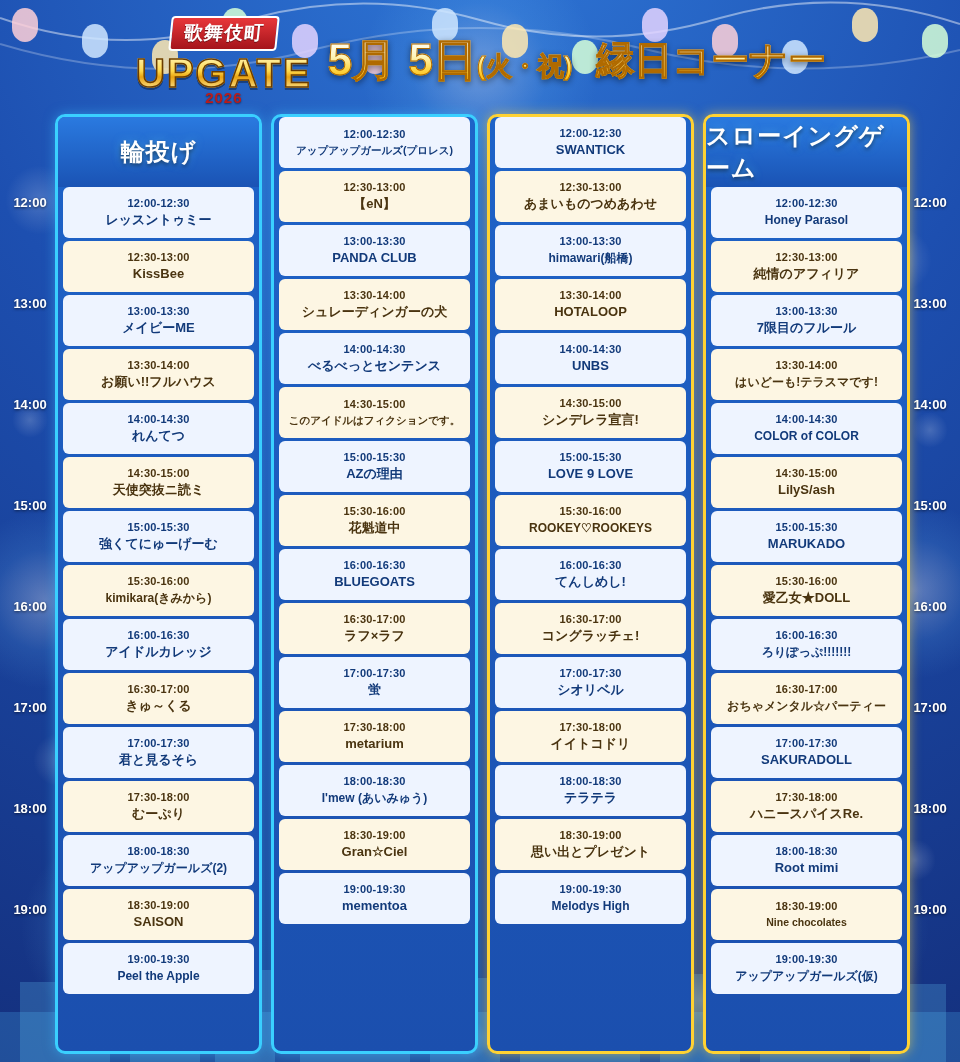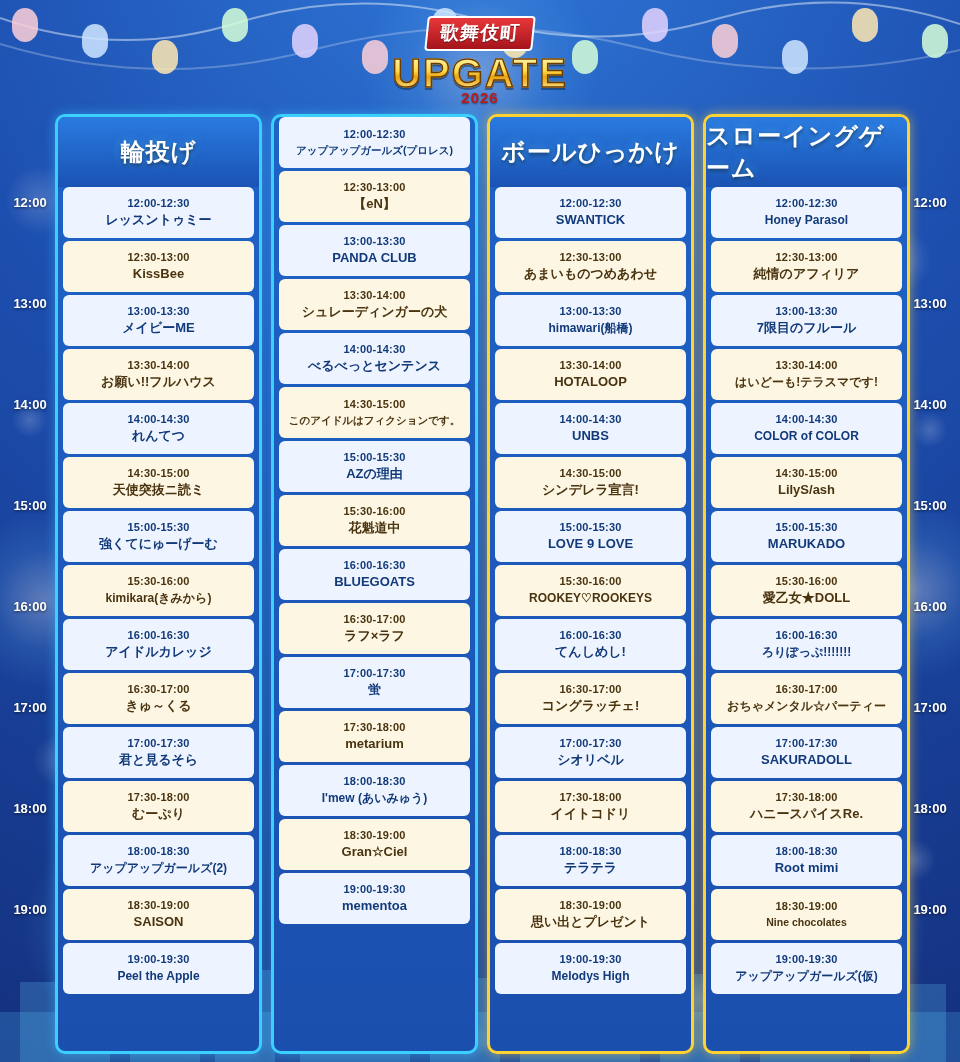--- a/index.html
+++ b/index.html
@@ -177,20 +177,24 @@
       <circle cx="656" cy="60" r="7"></circle>
   </g>
 </svg>
 
 <div class="header">
   <div class="logo">
     <div class="logo-top">歌舞伎町</div>
     <div class="logo-main">UPGATE</div>
     <div class="logo-year">2026</div>
   </div>
+  <div class="title-date">
+    <span>5月 5日</span><span class="small">(火・祝)</span>
+  </div>
+  <div class="title-corner">縁日コーナー</div>
 </div>
 
 <div class="rail left" id="rail-left">
     <div class="rail-mark" style="top: 75px;">12:00</div>
     <div class="rail-mark" style="top: 176px;">13:00</div>
     <div class="rail-mark" style="top: 277px;">14:00</div>
     <div class="rail-mark" style="top: 378px;">15:00</div>
     <div class="rail-mark" style="top: 479px;">16:00</div>
     <div class="rail-mark" style="top: 580px;">17:00</div>
     <div class="rail-mark" style="top: 681px;">18:00</div>
@@ -333,23 +337,20 @@
           <div class="t">18:30-19:00</div>
           <div class="n">Gran☆Ciel</div>
         </div>
         <div class="slot">
           <div class="t">19:00-19:30</div>
           <div class="n">mementoa</div>
         </div>
       </div>
     </div>
     <div class="col accent-yellow">
-      <div class="col-head">
-        <span>ボールひっかけ</span>
-      </div>
       <div class="col-body">
         <div class="slot">
           <div class="t">12:00-12:30</div>
           <div class="n">SWANTICK</div>
         </div>
         <div class="slot alt">
           <div class="t">12:30-13:00</div>
           <div class="n">あまいものつめあわせ</div>
         </div>
         <div class="slot">

